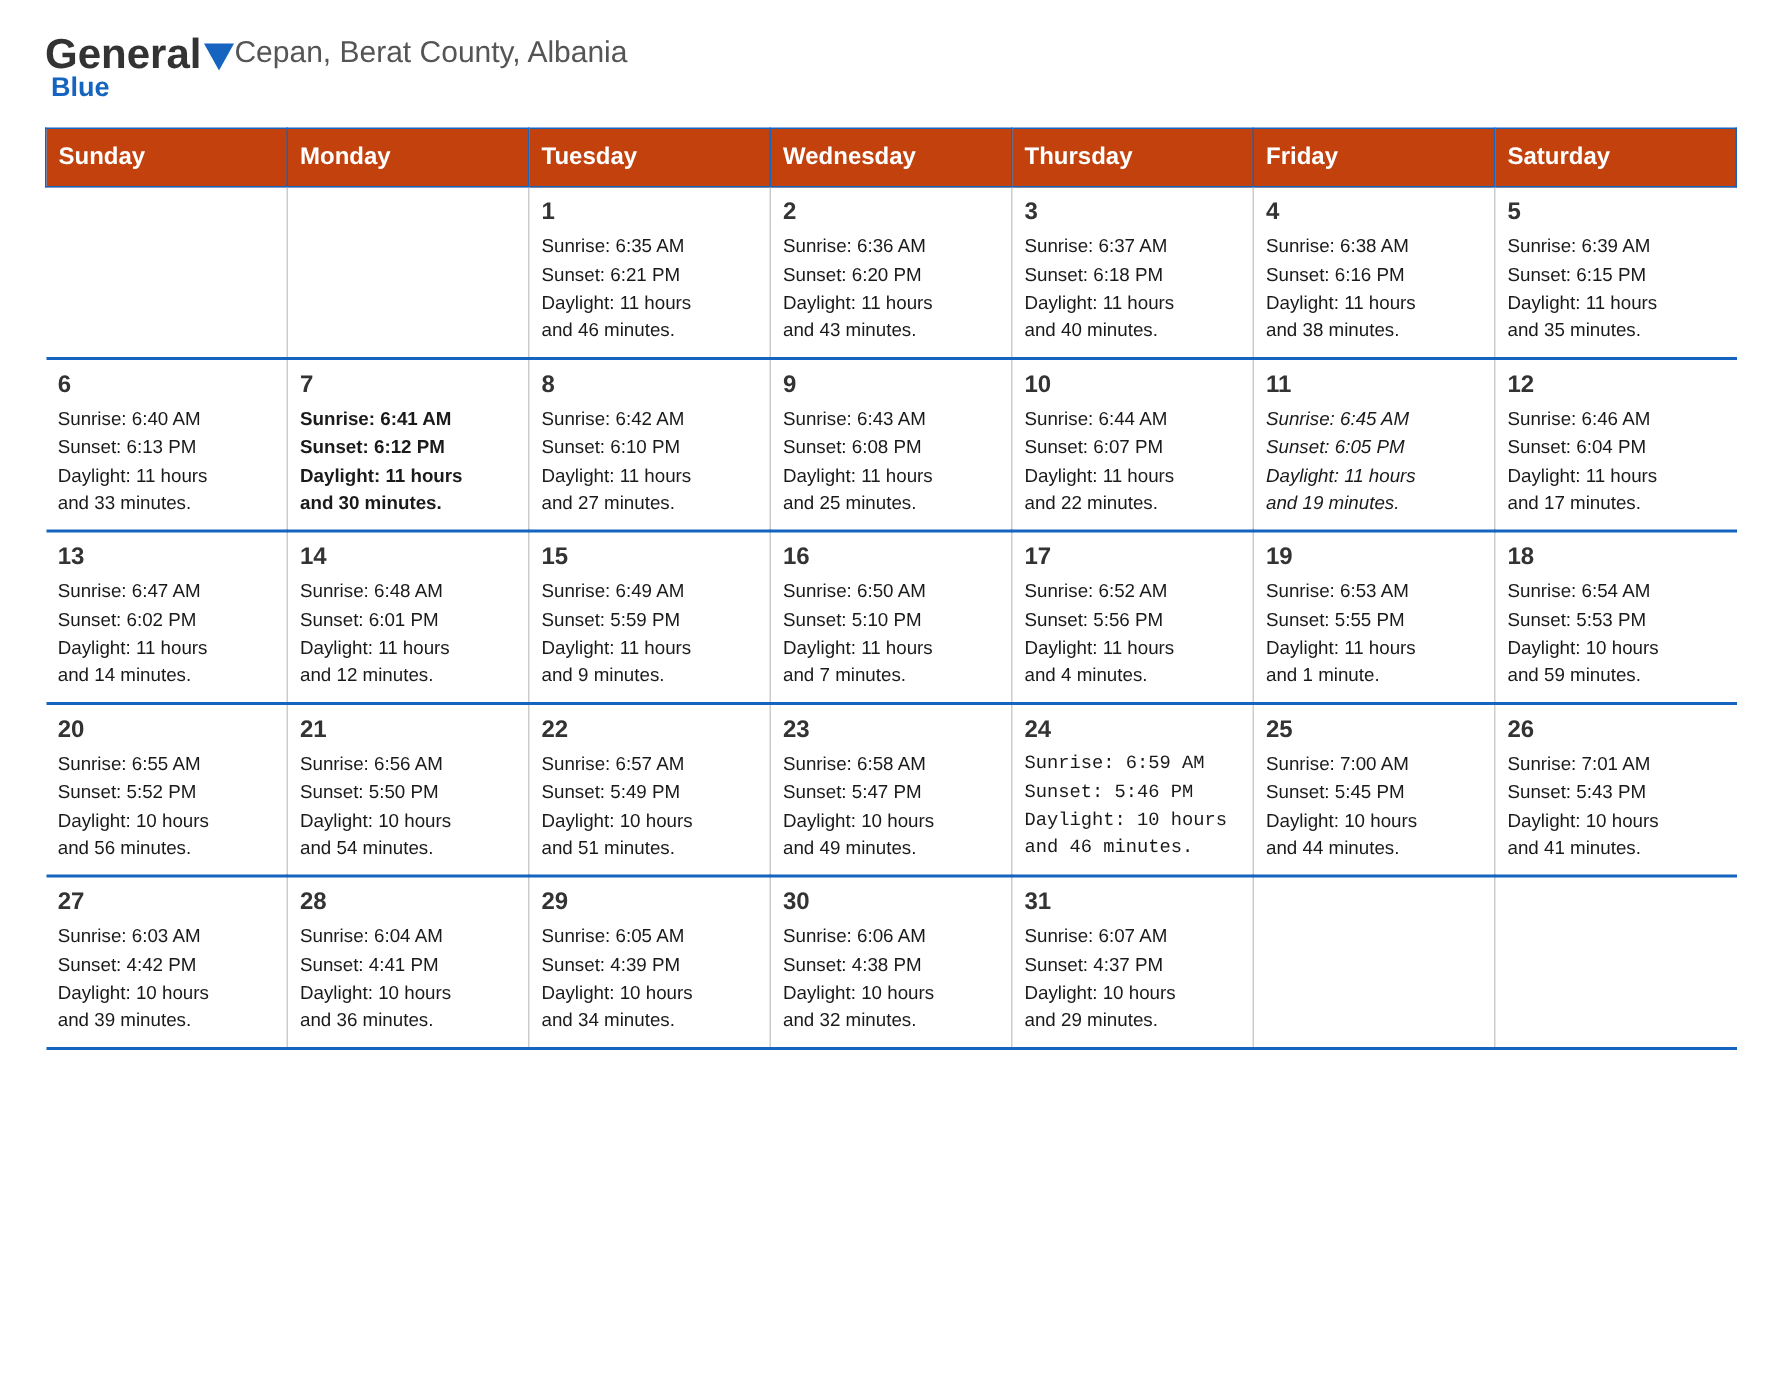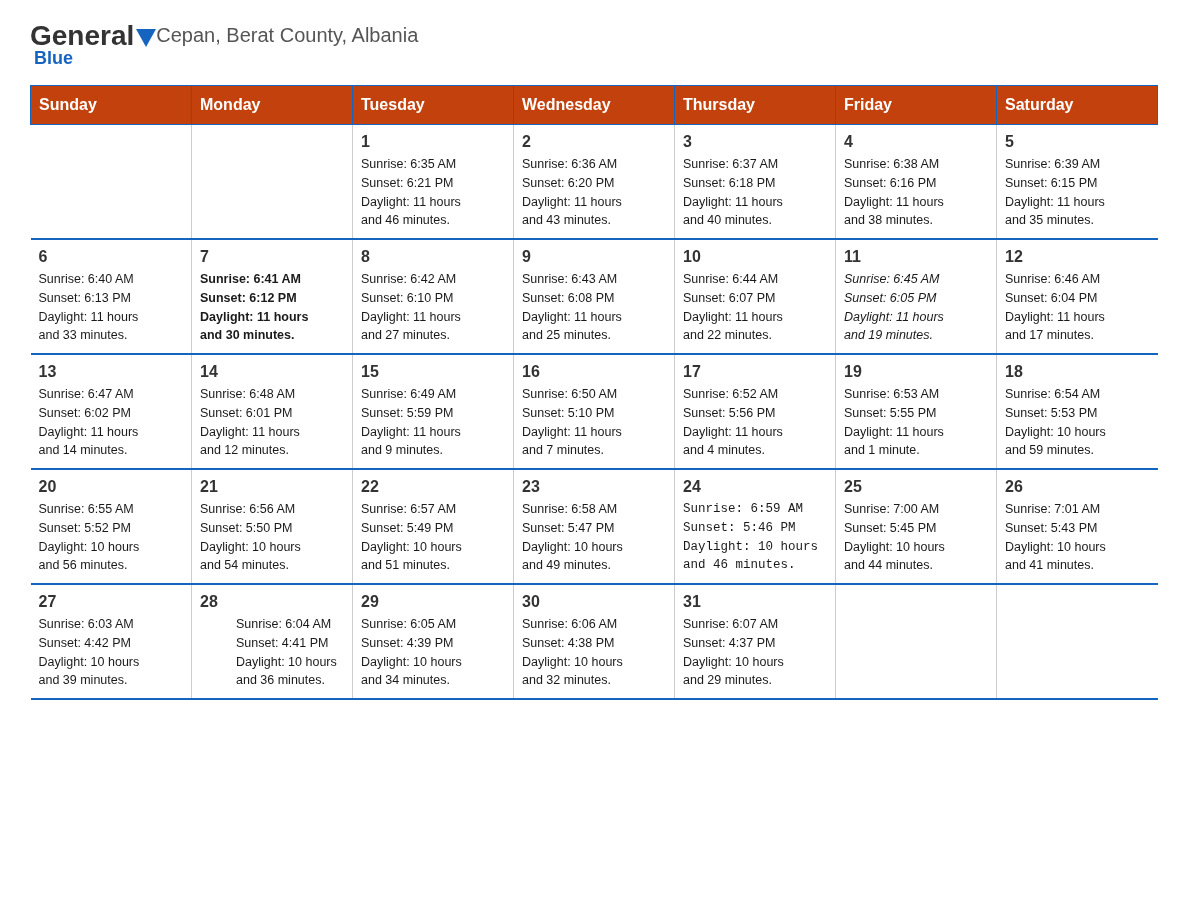--- a/index.html
+++ b/index.html
@@ -324,21 +324,21 @@
       <tr>
         <td>
           <span class="day-number">27</span>
           <div class="day-info" style="white-space: pre-line;">Sunrise: 6:03 AM
 Sunset: 4:42 PM
 Daylight: 10 hours
 and 39 minutes.</div>
         </td>
         <td>
           <span class="day-number">28</span>
-          <div class="day-info" style="white-space: pre-line; margin-left: 36px;">Sunrise: 6:04 AM
+          <div class="day-info" style="white-space: pre-line;">Sunrise: 6:04 AM
 Sunset: 4:41 PM
 Daylight: 10 hours
 and 36 minutes.</div>
         </td>
         <td>
           <span class="day-number">29</span>
           <div class="day-info" style="white-space: pre-line;">Sunrise: 6:05 AM
 Sunset: 4:39 PM
 Daylight: 10 hours
 and 34 minutes.</div>

